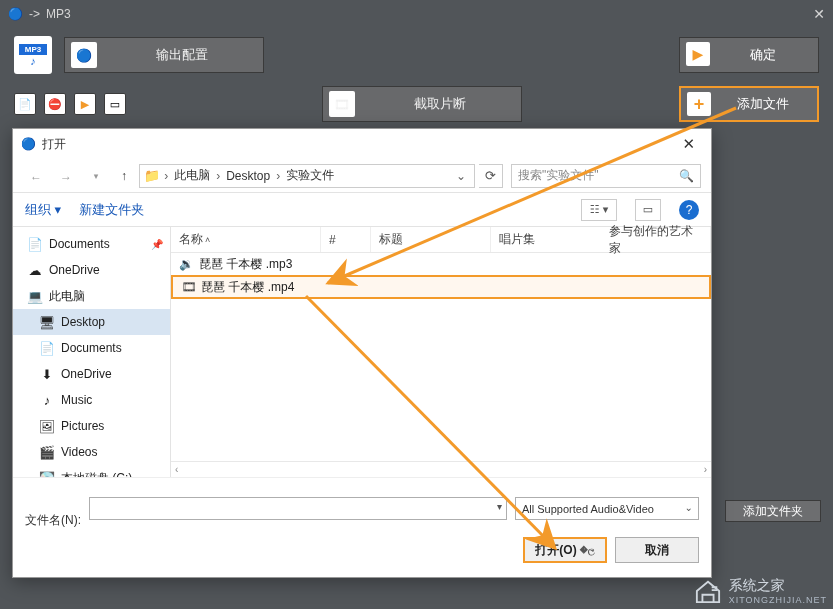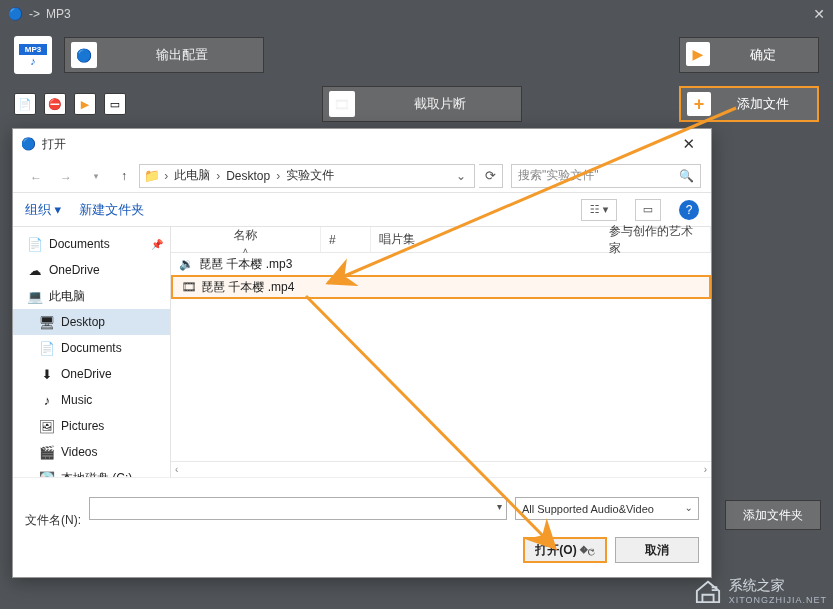--- a/index.html
+++ b/index.html
@@ -20,21 +20,21 @@
 .small-btn { width: 22px; height: 22px; background: #fff; border: 1px solid #3a3a3a; border-radius: 2px; display: flex; align-items: center; justify-content: center; font-size: 11px; }
 .spacer-flex { flex: 1; }
 .add-file-btn { border: 2px solid #f39a2a; background: #68696b; width: 140px; height: 36px; color: #fff; font-size: 13px; display: flex; align-items: center; justify-content: center; gap: 6px; padding-left: 28px; position: relative; }
 .add-file-btn .ico { position: absolute; left: 6px; top: 4px; width: 24px; height: 24px; background: #fff; border-radius: 2px; display: flex; align-items: center; justify-content: center; }
 .plus-ico { color: #f39a2a; font-size: 18px; font-weight: bold; }
 .confirm-btn { width: 140px; height: 36px; background: #68696b; border: 1px solid #3a3a3a; color: #fff; font-size: 13px; display: flex; align-items: center; justify-content: center; gap: 6px; padding-left: 28px; position: relative; }
 .confirm-btn .ico { position: absolute; left: 6px; top: 4px; width: 24px; height: 24px; background: #fff; border-radius: 2px; display: flex; align-items: center; justify-content: center; }
 .arrow-ico { color: #f39a2a; font-size: 14px; }
 
 .side-panel { position: absolute; right: 12px; top: 500px; }
-.side-btn { width: 96px; height: 30px; background: #6d6e70; border: 1px solid #3a3a3a; color: #fff; font-size: 12px; display: flex; align-items: center; justify-content: center; }
+.side-btn { width: 96px; height: 22px; background: #6d6e70; border: 1px solid #3a3a3a; color: #fff; font-size: 12px; display: flex; align-items: center; justify-content: center; }
 
 
 .dialog { position: absolute; left: 12px; top: 128px; width: 700px; height: 450px; background: #fff; border: 1px solid #999; box-shadow: 0 4px 18px rgba(0,0,0,.35); display: flex; flex-direction: column; }
 .dlg-title { height: 30px; display: flex; align-items: center; padding: 0 8px; font-size: 12px; color: #333; gap: 6px; }
 .dlg-title .spacer { flex: 1; }
 .dlg-close { font-size: 15px; color: #333; cursor: pointer; padding: 2px 8px; }
 
 .dlg-nav { height: 34px; border-bottom: 1px solid #e3e3e3; display: flex; align-items: center; padding: 0 10px; gap: 4px; font-size: 12px; color: #333; }
 .nav-arrow { width: 26px; height: 24px; display: flex; align-items: center; justify-content: center; color: #999; cursor: pointer; }
 .nav-up { width: 22px; height: 22px; display: flex; align-items: center; justify-content: center; color: #333; cursor: pointer; }
@@ -57,21 +57,21 @@
 .tree { width: 158px; border-right: 1px solid #e3e3e3; overflow-y: auto; font-size: 12px; padding: 4px 0; }
 .tree-item { height: 26px; display: flex; align-items: center; padding-left: 14px; gap: 6px; cursor: pointer; color: #222; }
 .tree-item.sel { background: #d7e4f2; }
 .tree-item .tico { width: 16px; display: flex; justify-content: center; font-size: 13px; }
 .tree-item.indent { padding-left: 26px; }
 .pin { color: #666; font-size: 10px; margin-left: auto; margin-right: 6px; }
 
 .filelist { flex: 1; display: flex; flex-direction: column; }
 .fl-header { height: 26px; border-bottom: 1px solid #e8e8e8; display: flex; align-items: center; font-size: 12px; color: #444; }
 .fl-col { padding: 0 8px; border-right: 1px solid #eee; height: 100%; display: flex; align-items: center; }
-.fl-col.name { width: 150px; gap: 2px; flex-direction: column; }
+.fl-col.name { width: 150px; gap: 2px; }
 .fl-col.num { width: 50px; }
 .fl-col.title { width: 120px; }
 .fl-col.artist { width: 110px; }
 .fl-col.album { flex: 1; border-right: none; }
 .sort-caret { font-size: 9px; color: #555; }
 .fl-rows { flex: 1; overflow: auto; position: relative; }
 .fl-row { height: 22px; display: flex; align-items: center; font-size: 12px; color: #222; padding-left: 8px; gap: 4px; cursor: pointer; }
 .fl-row .fico { width: 16px; text-align: center; font-size: 12px; }
 .fl-row.hl { border: 2px solid #f39a2a; background: #fff7ef; height: 24px; }
 .fl-scroll { height: 16px; border-top: 1px solid #e8e8e8; display: flex; align-items: center; font-size: 10px; color: #888; padding: 0 4px; }
@@ -232,20 +232,21 @@
         </div>
         <div class="tree-item indent"></div>
       </div>
     <div class="filelist">
       <div class="fl-header">
         <div class="fl-col name">
             <span>名称</span>
             <span class="sort-caret">˄</span>
           </div>
         <div class="fl-col num">#</div>
+        <div class="fl-col title">标题</div>
         <div class="fl-col album">唱片集</div>
         <div class="fl-col artist">参与创作的艺术家</div>
       </div>
       <div class="fl-rows" id="flrows">
           <div class="fl-row">
             <span class="fico">🔉</span>
             <span>琵琶 千本樱 .mp3</span>
           </div>
           <div class="fl-row hl">
             <span class="fico">🎞</span>

